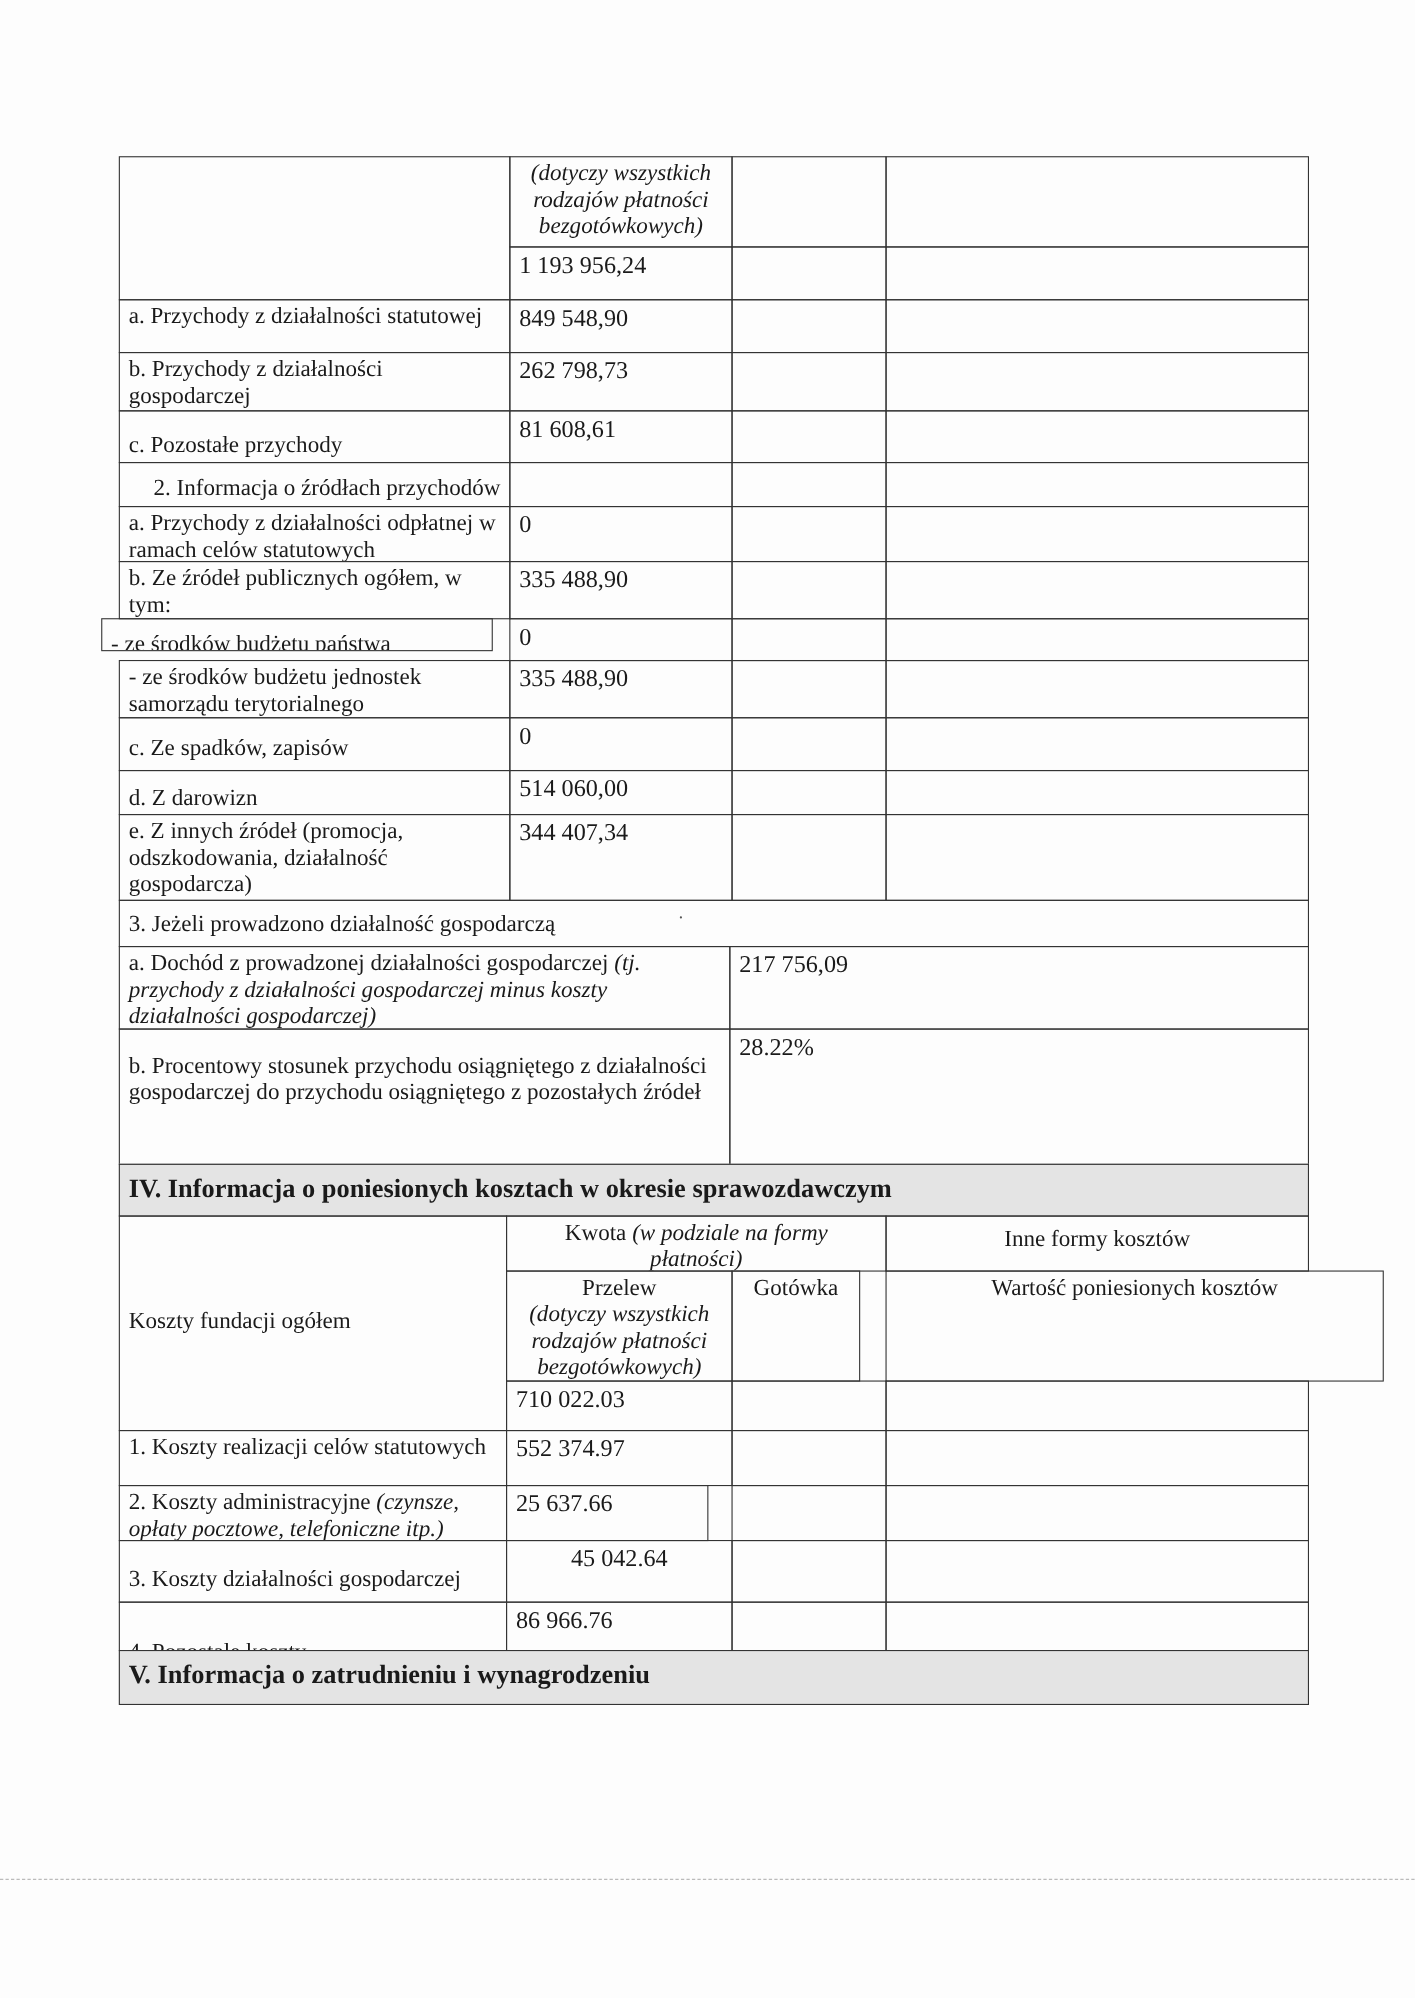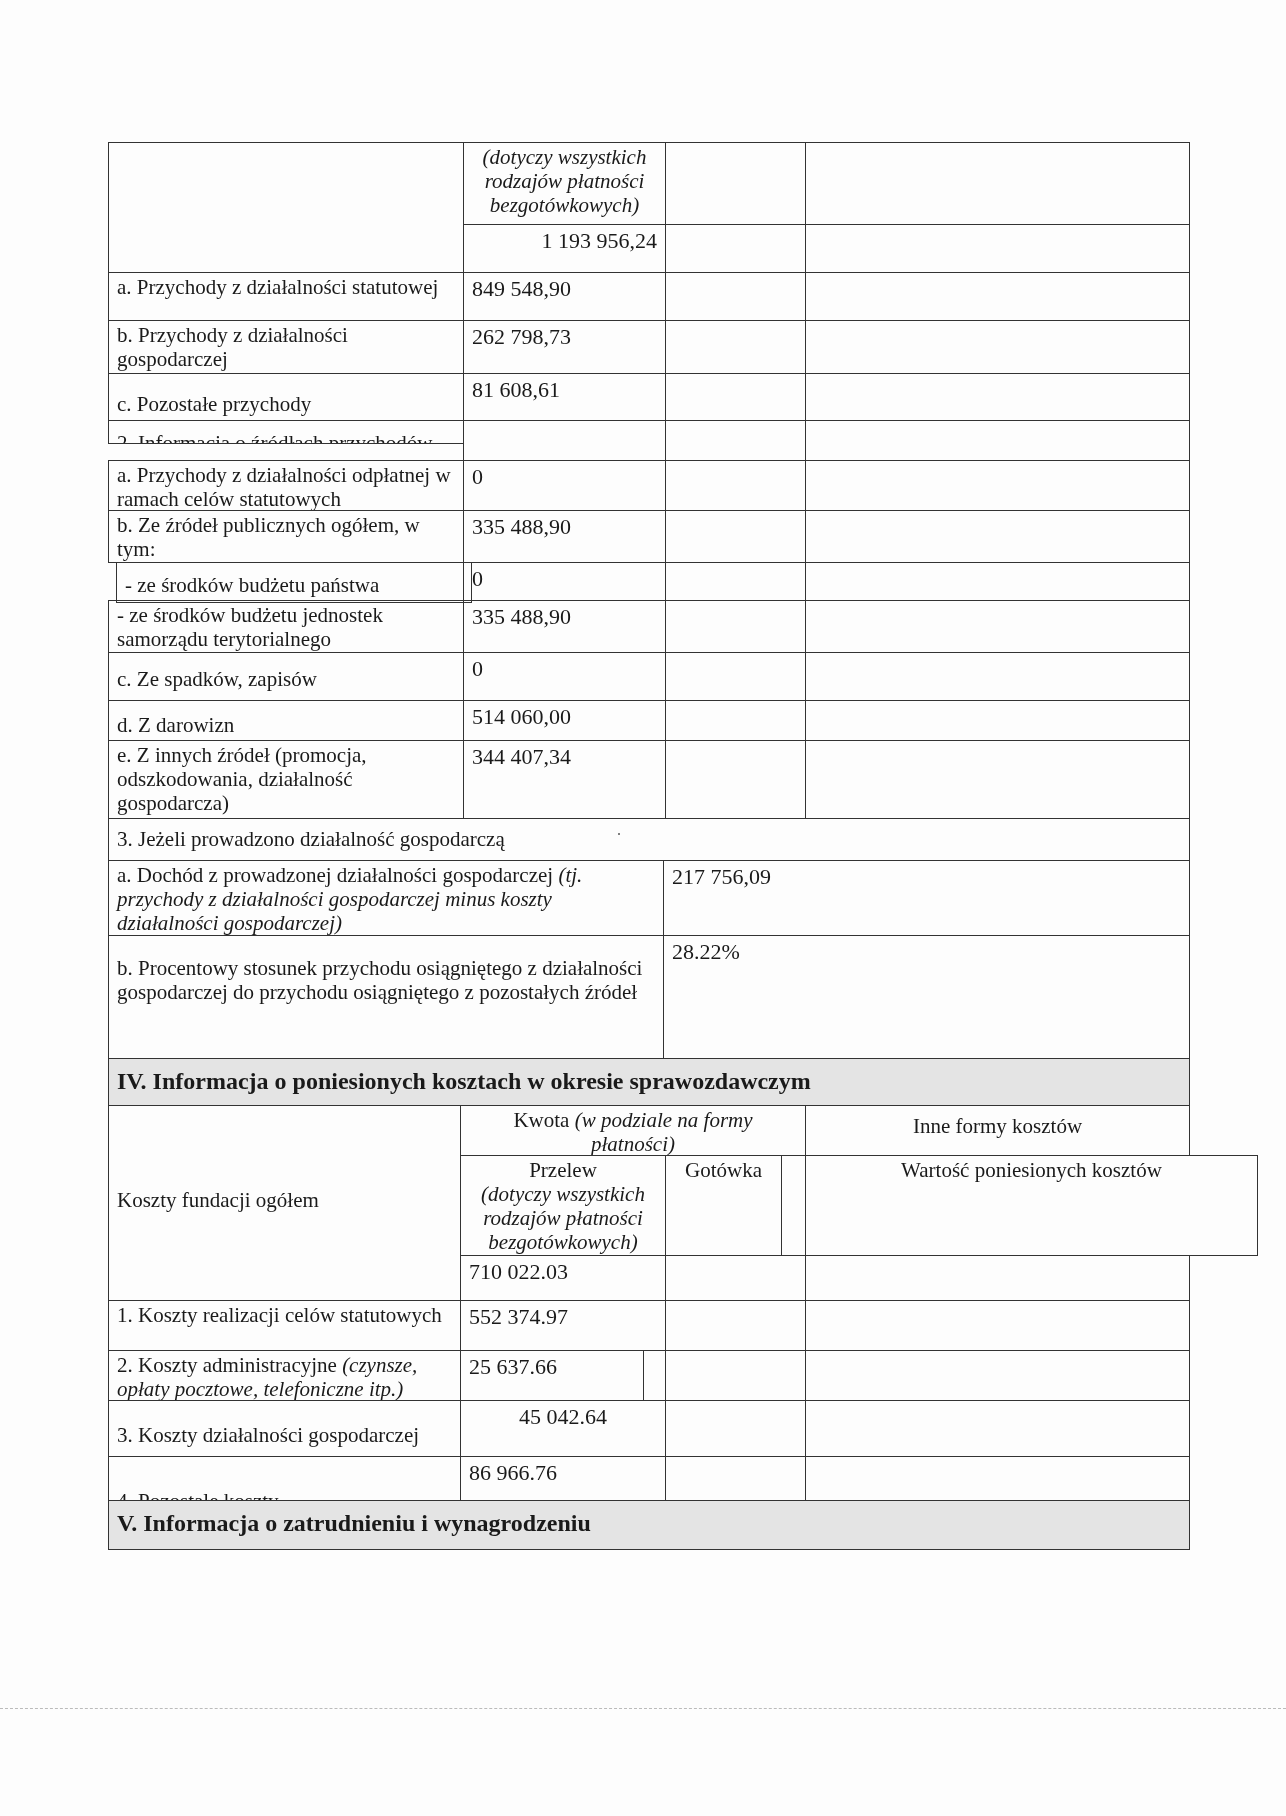--- a/index.html
+++ b/index.html
@@ -28,57 +28,57 @@
   }
   .dot { position: absolute; width: 2px; height: 2px; background: #555; border-radius: 1px; }
 </style>
 </head>
 <body>
 
 <div class="page">
 
   <div class="cell" style="left:108px;top:142px;width:356px;height:131px;"></div>
   <div class="cell it center" style="left:463px;top:142px;width:203px;height:83px;padding:2px 4px;">(dotyczy wszystkich rodzajów płatności bezgotówkowych)</div>
-  <div class="cell val" style="left:463px;top:224px;width:203px;height:49px;text-align:right;">1 193 956,24</div>
+  <div class="cell val" style="left:463px;top:224px;width:203px;height:49px;">1 193 956,24</div>
   <div class="cell" style="left:665px;top:142px;width:141px;height:83px;"></div>
   <div class="cell" style="left:805px;top:142px;width:385px;height:83px;"></div>
   <div class="cell" style="left:665px;top:224px;width:141px;height:49px;"></div>
   <div class="cell" style="left:805px;top:224px;width:385px;height:49px;"></div>
 
   <div class="cell" style="left:108px;top:272px;width:356px;height:49px;padding-top:2px;">a. Przychody z działalności statutowej</div>
   <div class="cell val" style="left:463px;top:272px;width:203px;height:49px;">849 548,90</div>
   <div class="cell" style="left:665px;top:272px;width:141px;height:49px;"></div>
   <div class="cell" style="left:805px;top:272px;width:385px;height:49px;"></div>
 
   <div class="cell" style="left:108px;top:320px;width:356px;height:54px;padding-top:2px;">b. Przychody z działalności gospodarczej</div>
   <div class="cell val" style="left:463px;top:320px;width:203px;height:54px;">262 798,73</div>
   <div class="cell" style="left:665px;top:320px;width:141px;height:54px;"></div>
   <div class="cell" style="left:805px;top:320px;width:385px;height:54px;"></div>
 
   <div class="cell" style="left:108px;top:373px;width:356px;height:48px;padding-top:18px;">c. Pozostałe przychody</div>
   <div class="cell val" style="left:463px;top:373px;width:203px;height:48px;">81 608,61</div>
   <div class="cell" style="left:665px;top:373px;width:141px;height:48px;"></div>
   <div class="cell" style="left:805px;top:373px;width:385px;height:48px;"></div>
 
-  <div class="cell" style="left:108px;top:420px;width:356px;height:24px;padding-top:10px;">2. Informacja o źródłach przychodów</div>
+  <div class="cell" style="left:108px;top:420px;width:356px;height:41px;padding-top:10px;text-align:right;">2. Informacja o źródłach przychodów</div>
   <div class="cell" style="left:463px;top:420px;width:203px;height:41px;"></div>
   <div class="cell" style="left:665px;top:420px;width:141px;height:41px;"></div>
   <div class="cell" style="left:805px;top:420px;width:385px;height:41px;"></div>
 
   <div class="cell" style="left:108px;top:460px;width:356px;height:51px;padding-top:2px;">a. Przychody z działalności odpłatnej w ramach celów statutowych</div>
   <div class="cell val" style="left:463px;top:460px;width:203px;height:51px;">0</div>
   <div class="cell" style="left:665px;top:460px;width:141px;height:51px;"></div>
   <div class="cell" style="left:805px;top:460px;width:385px;height:51px;"></div>
 
   <div class="cell" style="left:108px;top:510px;width:356px;height:53px;padding-top:2px;">b. Ze źródeł publicznych ogółem, w tym:</div>
   <div class="cell val" style="left:463px;top:510px;width:203px;height:53px;">335 488,90</div>
   <div class="cell" style="left:665px;top:510px;width:141px;height:53px;"></div>
   <div class="cell" style="left:805px;top:510px;width:385px;height:53px;"></div>
 
-  <div class="cell" style="left:116px;top:562px;width:356px;height:41px;padding-top:10px;">- ze środków budżetu państwa</div>
+  <div class="cell" style="left:92px;top:562px;width:356px;height:30px;padding-top:10px;">- ze środków budżetu państwa</div>
   <div class="cell val" style="left:463px;top:562px;width:203px;height:39px;">0</div>
   <div class="cell" style="left:665px;top:562px;width:141px;height:39px;"></div>
   <div class="cell" style="left:805px;top:562px;width:385px;height:39px;"></div>
 
   <div class="cell" style="left:108px;top:600px;width:356px;height:53px;padding-top:2px;">- ze środków budżetu jednostek samorządu terytorialnego</div>
   <div class="cell val" style="left:463px;top:600px;width:203px;height:53px;">335 488,90</div>
   <div class="cell" style="left:665px;top:600px;width:141px;height:53px;"></div>
   <div class="cell" style="left:805px;top:600px;width:385px;height:53px;"></div>
 
   <div class="cell" style="left:108px;top:652px;width:356px;height:49px;padding-top:14px;">c. Ze spadków, zapisów</div>

